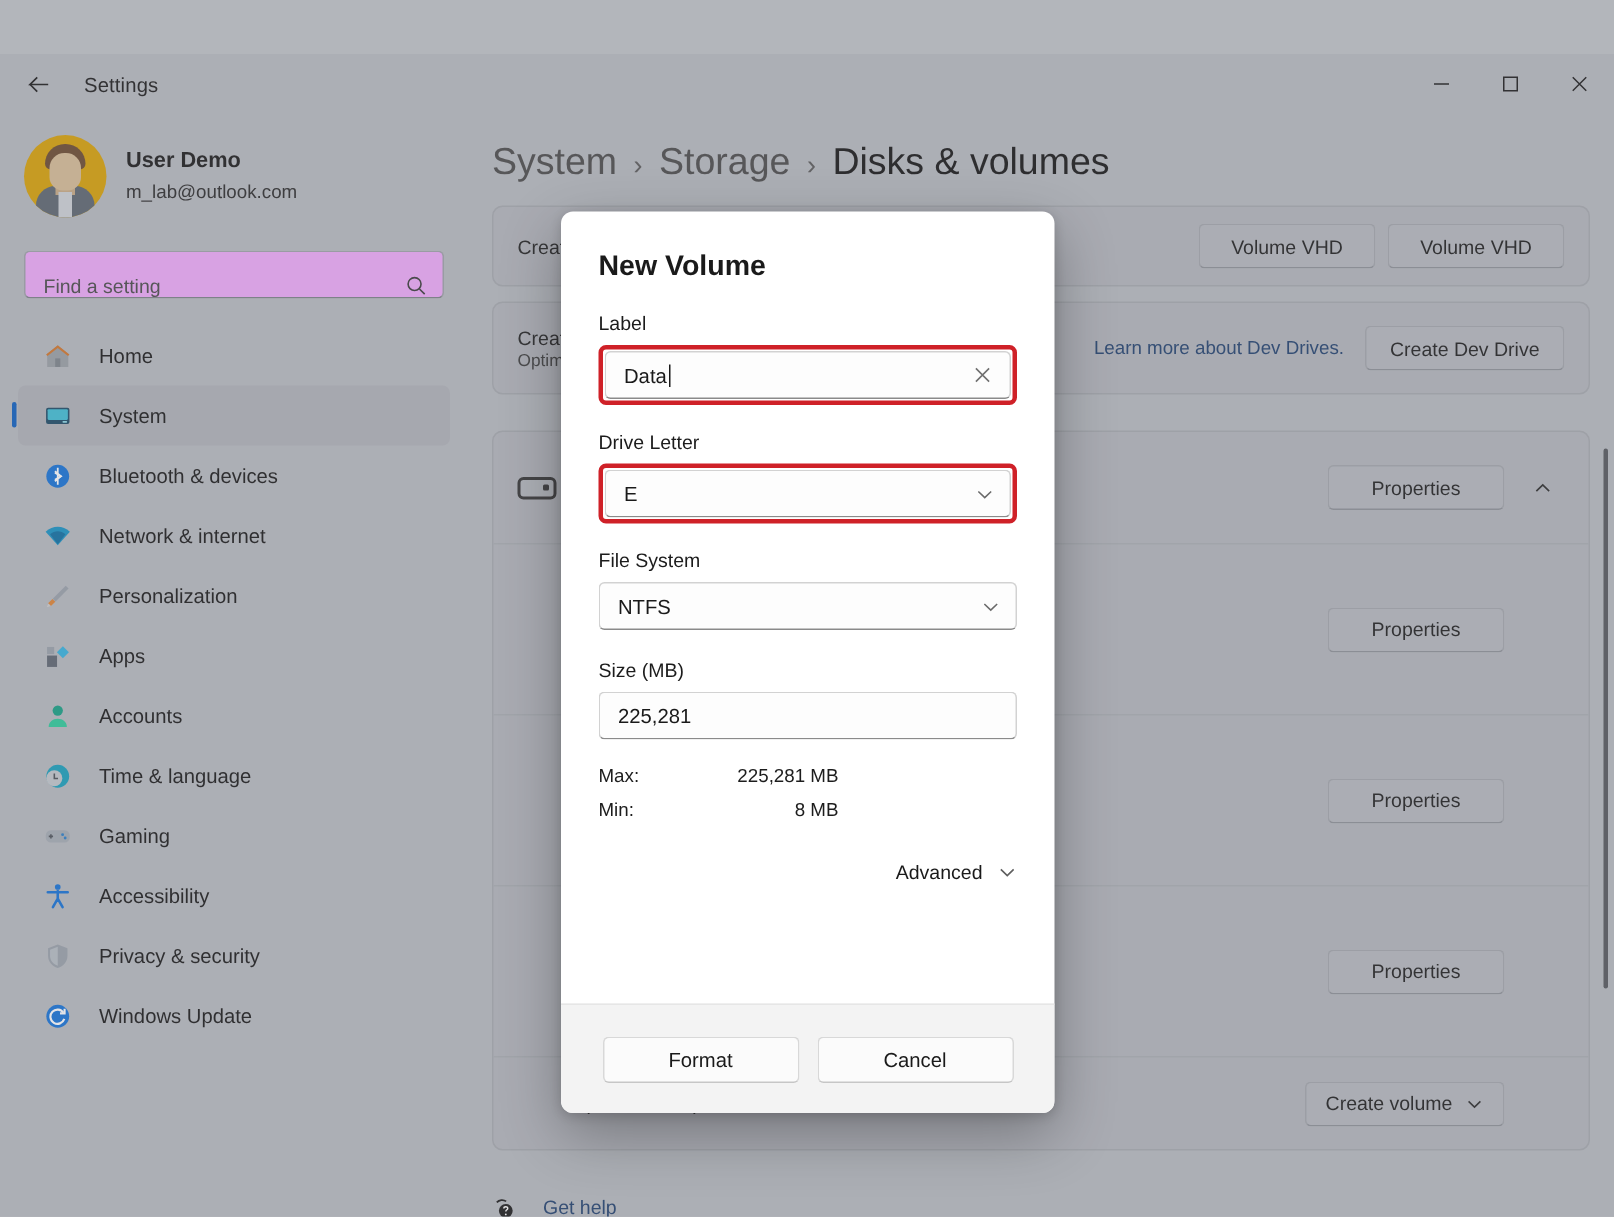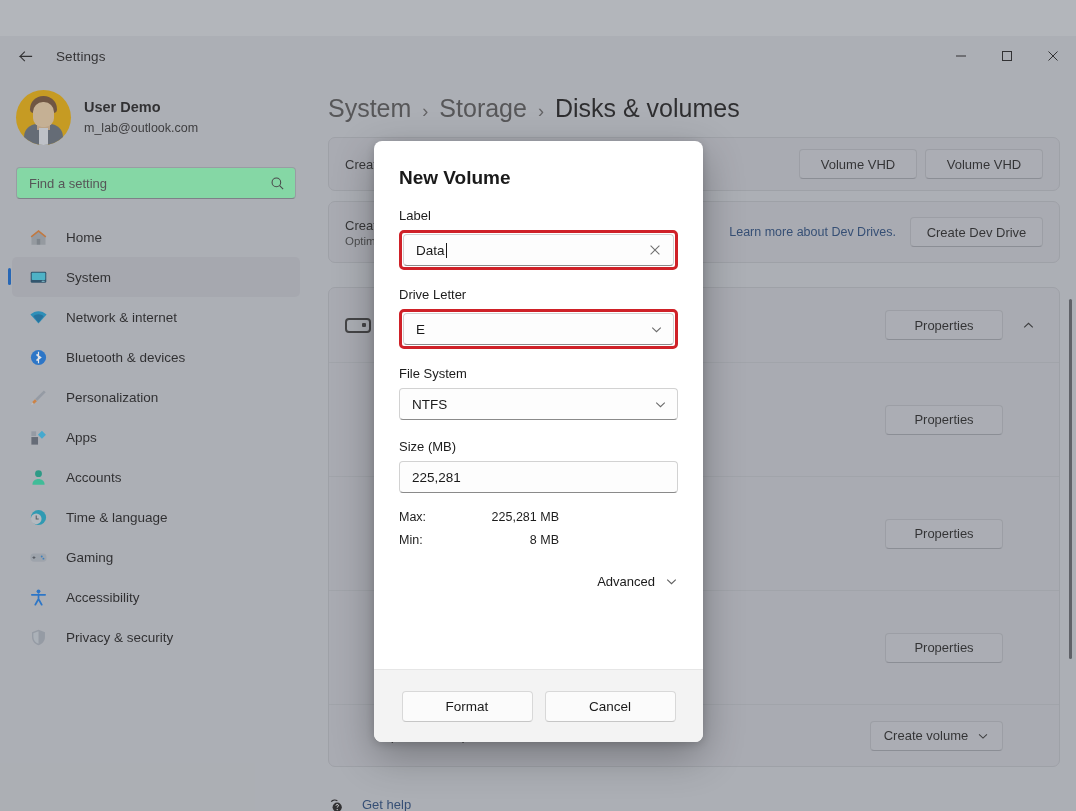--- a/index.html
+++ b/index.html
@@ -76,25 +76,25 @@
     position: absolute; left: 23px; top: 38px; width: 9px; height: 18px;
     background: #cfd3d8;
   }
   .acct-text { margin-left: 13px; line-height: 1.35; }
   .acct-name { font-size: 14.5px; font-weight: 700; color: #1a1a1a; }
   .acct-mail { font-size: 12.5px; color: #2b2b2b; margin-top: 2px; }
 
   .searchbox {
     margin: 22px 16px 0 16px;
     height: 32px;
-    background: #86efac;
+    background: #f0abfc;
     border: 1px solid #9fa3a9;
     border-bottom: 1px solid #7d8087;
     border-radius: 4px;
-    display: flex; align-items: center;
+    display: flex; align-items: flex-end;
     padding: 0 10px 0 12px;
   }
   .searchbox .ph { font-size: 13px; color: #4a4a4a; flex: 1; }
   .searchbox .mag { width: 15px; height: 15px; }
 
   .navlist { margin-top: 18px; padding: 0 6px; }
   .navitem {
     position: relative;
     height: 40px; margin: 0 6px 0 6px;
     display: flex; align-items: center;
@@ -346,36 +346,36 @@
             <rect x="2.9" y="5" width="14.2" height="7.6" rx="0.8" fill="#3fbfd6"></rect>
             <rect x="13.3" y="13.3" width="3.3" height="1.2" rx="0.6" fill="#8fd9e6"></rect>
           </svg>
         </span>
         <span class="nav-label">System</span>
       </div>
 
       <div class="navitem">
         <span class="nav-ico">
           <svg width="19" height="19" viewBox="0 0 20 20">
-            <path d="M1.5 6.8C4 4.5 7 3.3 10 3.3s6 1.2 8.5 3.5L10 16.4z" fill="#1792c4"></path>
-            <path d="M4.6 8.6C6.2 7.2 8.1 6.5 10 6.5s3.8.7 5.4 2.1L10 15.6z" fill="#0e6fa3"></path>
-          </svg>
-        </span>
-        <span class="nav-label">Network &amp; internet</span>
-      </div>
-
-      <div class="navitem">
-        <span class="nav-ico">
-          <svg width="19" height="19" viewBox="0 0 20 20">
             <circle cx="10" cy="10" r="8" fill="#1573d8"></circle>
             <path d="M8 6.5 12.2 10 8 13.5M10 4v12" fill="none" stroke="#fff" stroke-width="1.25"></path>
             <path d="M8 7.6 12.2 10 8 12.4" fill="none" stroke="#fff" stroke-width="1.25"></path>
           </svg>
         </span>
         <span class="nav-label">Bluetooth &amp; devices</span>
+      </div>
+
+      <div class="navitem">
+        <span class="nav-ico">
+          <svg width="19" height="19" viewBox="0 0 20 20">
+            <path d="M1.5 6.8C4 4.5 7 3.3 10 3.3s6 1.2 8.5 3.5L10 16.4z" fill="#1792c4"></path>
+            <path d="M4.6 8.6C6.2 7.2 8.1 6.5 10 6.5s3.8.7 5.4 2.1L10 15.6z" fill="#0e6fa3"></path>
+          </svg>
+        </span>
+        <span class="nav-label">Network &amp; internet</span>
       </div>
 
       <div class="navitem">
         <span class="nav-ico">
           <svg width="19" height="19" viewBox="0 0 20 20">
             <path d="M15.6 2.6 17.6 4.6 8.5 13.7 6.5 11.7z" fill="#9aa2ab"></path>
             <path d="M6.3 11.9 8.3 13.9 5.2 16.9 3.2 14.9z" fill="#e08434"></path>
             <path d="M3.4 15.1 5.1 16.8 2.3 17.8z" fill="#cfcfcf"></path>
           </svg>
         </span>
@@ -439,20 +439,30 @@
       <div class="navitem">
         <span class="nav-ico">
           <svg width="19" height="19" viewBox="0 0 20 20">
             <path d="M10 1.8 3.2 4.4v5.2c0 4.2 2.9 7.4 6.8 8.6 3.9-1.2 6.8-4.4 6.8-8.6V4.4z" fill="#9aa2ab"></path>
             <path d="M10 3.3 4.6 5.4v4.2c0 3.4 2.3 6 5.4 7z" fill="#b7bec5"></path>
           </svg>
         </span>
         <span class="nav-label">Privacy &amp; security</span>
       </div>
 
+      <div class="navitem">
+        <span class="nav-ico">
+          <svg width="19" height="19" viewBox="0 0 20 20">
+            <circle cx="10" cy="10" r="8" fill="#1573d8"></circle>
+            <path d="M14 7.5a5 5 0 1 0 .6 4.4" fill="none" stroke="#fff" stroke-width="1.5"></path>
+            <path d="M14.8 4.8v3.2h-3.2" fill="none" stroke="#fff" stroke-width="1.5"></path>
+          </svg>
+        </span>
+        <span class="nav-label">Windows Update</span>
+      </div>
 
     </div>
   </div>
 
   <div class="content">
 
     <div class="breadcrumb">
       <span class="bc-link">System</span>
       <span class="bc-sep">›</span>
       <span class="bc-link">Storage</span>

